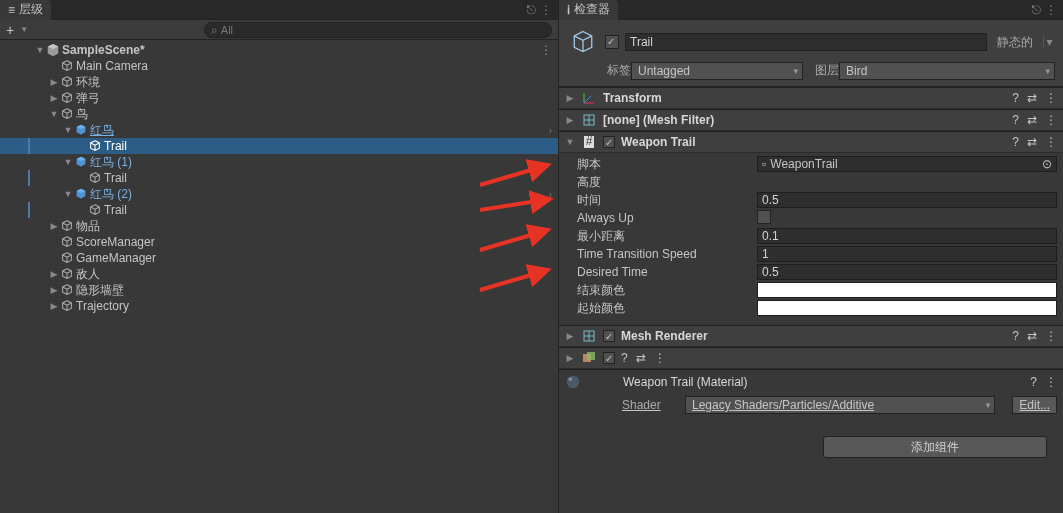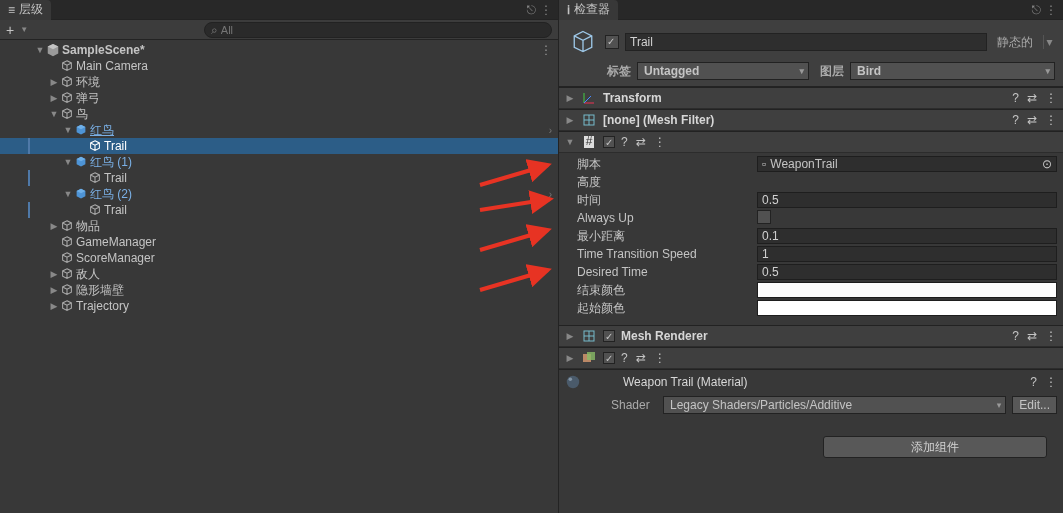--- a/index.html
+++ b/index.html
@@ -24,21 +24,21 @@
 .prefab-arrow { position: absolute; right: 6px; color: #777; font-size: 10px; }
 .row-menu { position: absolute; right: 6px; color: #999; }
 .bar-left { width: 2px; background: #4F79A8; position: absolute; left: 28px; top: 0; bottom: 0; }
 
 .insp-header { background: #3F3F3F; padding: 6px 8px; display: flex; flex-direction: column; gap: 4px; border-bottom: 1px solid #232323; }
 .insp-row1 { display: flex; align-items: center; gap: 6px; }
 .go-icon { width: 32px; height: 32px; display: flex; align-items: center; justify-content: center; }
 .name-input { flex: 1; background: #2E2E2E; border: 1px solid #222; height: 18px; padding: 0 4px; color: #D2D2D2; }
 .static-label { color: #AAA; padding: 0 4px; }
 .static-dd { width: 12px; border-left: 1px solid #555; text-align: center; color: #888; }
-.insp-row2 { display: flex; align-items: center; gap: 6px; padding-left: 40px; font-weight: bold; }
+.insp-row2 { display: flex; padding-left: 40px; }
 .dd { background: #515151; border: 1px solid #222; height: 18px; display: flex; align-items: center; padding: 0 6px; position: relative; }
 .dd::after { content: "▾"; position: absolute; right: 4px; color: #999; font-size: 9px; }
 .lbl { color: #AAA; }
 
 .comp-header { height: 22px; background: #3F3F3F; border-top: 1px solid #222; border-bottom: 1px solid #2C2C2C; display: flex; align-items: center; padding: 0 6px; gap: 6px; }
 .comp-foldout { width: 10px; text-align: center; color: #888; font-size: 9px; }
 .comp-icon { width: 16px; height: 16px; display: flex; align-items: center; justify-content: center; }
 .comp-title { font-weight: bold; color: #D7D7D7; flex: 1; }
 .comp-actions { display: flex; gap: 8px; color: #999; align-items: center; font-size: 11px;}
 .comp-body { padding: 2px 0; }
@@ -46,21 +46,21 @@
 .prop-label { width: 186px; padding-left: 12px; color: #C4C4C4; }
 .prop-field { flex: 1; }
 .text-field { width: 100%; background: #2E2E2E; border: 1px solid #1E1E1E; height: 16px; padding: 0 4px; color: #D2D2D2; }
 .obj-field { width: 100%; background: #2E2E2E; border: 1px solid #1E1E1E; height: 16px; padding: 0 4px; color: #888; display: flex; align-items: center; justify-content: space-between; }
 .color-field { width: 100%; height: 16px; background: #fff; border: 1px solid #1E1E1E; position: relative; }
 .color-field::after { content: ""; position: absolute; bottom: 0; left: 0; right: 0; height: 3px; background: #fff; }
 .checkbox { width: 14px; height: 14px; background: #515151; border: 1px solid #222; display: inline-block; }
 .checkbox.checked::after { content: "✓"; color: #C4C4C4; font-size: 10px; position: relative; top: -2px; left: 1px; }
 
 .material-row { display: flex; align-items: center; padding: 4px 6px; gap: 6px; }
-.shader-row { display: flex; align-items: center; padding: 2px 6px 6px; gap: 6px; }
+.shader-row { display: flex; align-items: center; padding: 2px 6px 6px; gap: 17px; text-decoration: underline; }
 .shader-dd { flex: 1; }
 .edit-btn { background: #585858; border: 1px solid #222; padding: 0 6px; height: 18px; color:#C4C4C4; }
 
 .add-comp-container { display: flex; justify-content: flex-end; padding: 16px; }
 .add-comp-btn { background: #585858; border: 1px solid #222; height: 22px; width: 224px; color: #D2D2D2; border-radius: 3px; }
 
 .cube-svg { width: 14px; height: 14px; }
 .big-cube { width: 28px; height: 28px; }
 
 .arrow-annot { position: fixed; pointer-events: none; }
@@ -212,30 +212,30 @@
         </span>
       <span class="tree-label">物品</span>
     </div>
     <div class="tree-row" style="padding-left:48px;">
       <span class="tree-toggle"></span>
       <span class="tree-icon">
           <svg class="cube-svg" viewBox="0 0 16 16">
             <path fill="none" stroke="#AAA" stroke-width="1.2" d="M8 2l5 2.5v6L8 13 3 10.5v-6z M3 4.5l5 2.5 5-2.5 M8 7v6"></path>
           </svg>
         </span>
+      <span class="tree-label">ScoreManager</span>
+    </div>
+    <div class="tree-row" style="padding-left:48px;">
+      <span class="tree-toggle"></span>
+      <span class="tree-icon">
+          <svg class="cube-svg" viewBox="0 0 16 16">
+            <path fill="none" stroke="#AAA" stroke-width="1.2" d="M8 2l5 2.5v6L8 13 3 10.5v-6z M3 4.5l5 2.5 5-2.5 M8 7v6"></path>
+          </svg>
+        </span>
       <span class="tree-label">GameManager</span>
-    </div>
-    <div class="tree-row" style="padding-left:48px;">
-      <span class="tree-toggle"></span>
-      <span class="tree-icon">
-          <svg class="cube-svg" viewBox="0 0 16 16">
-            <path fill="none" stroke="#AAA" stroke-width="1.2" d="M8 2l5 2.5v6L8 13 3 10.5v-6z M3 4.5l5 2.5 5-2.5 M8 7v6"></path>
-          </svg>
-        </span>
-      <span class="tree-label">ScoreManager</span>
     </div>
     <div class="tree-row" style="padding-left:48px;">
       <span class="tree-toggle">▶</span>
       <span class="tree-icon">
           <svg class="cube-svg" viewBox="0 0 16 16">
             <path fill="none" stroke="#AAA" stroke-width="1.2" d="M8 2l5 2.5v6L8 13 3 10.5v-6z M3 4.5l5 2.5 5-2.5 M8 7v6"></path>
           </svg>
         </span>
       <span class="tree-label">敌人</span>
     </div>
@@ -282,21 +282,21 @@
       <span class="checkbox checked"></span>
       <input class="name-input" value="Trail" style="">
       <span class="static-label">静态的</span>
       <span class="static-dd">▾</span>
     </div>
     <div class="insp-row2">
       <span class="lbl">标签</span>
       <div class="dd" style="width:172px;">
           <span>Untagged</span>
         </div>
-      <span class="lbl" style="margin-left:5px;">图层</span>
+      <span class="lbl" style="margin-left:12px;">图层</span>
       <div class="dd" style="flex:1;">
           <span>Bird</span>
         </div>
     </div>
   </div>
 
   <div class="comp-header">
     <span class="comp-foldout">▶</span>
     <span class="comp-icon">
         <svg width="14" height="14" viewBox="0 0 14 14">
@@ -331,20 +331,21 @@
 
   <div class="comp-header">
     <span class="comp-foldout">▼</span>
     <span class="comp-icon">
         <svg width="14" height="14" viewBox="0 0 14 14">
           <rect x="2" y="1" width="10" height="12" fill="#DEDEDE"></rect>
           <text x="7" y="10" text-anchor="middle" font-size="8" fill="#333">#</text>
         </svg>
       </span>
     <span class="checkbox checked" style="width:12px;height:12px;"></span>
+    <span class="comp-title">Weapon Trail</span>
     <div class="comp-actions">
         <span>?</span>
         <span>⇄</span>
         <span>⋮</span>
       </div>
   </div>
   <div class="comp-body">
     <div class="prop-row">
       <span class="prop-label">脚本</span>
       <div class="prop-field">

